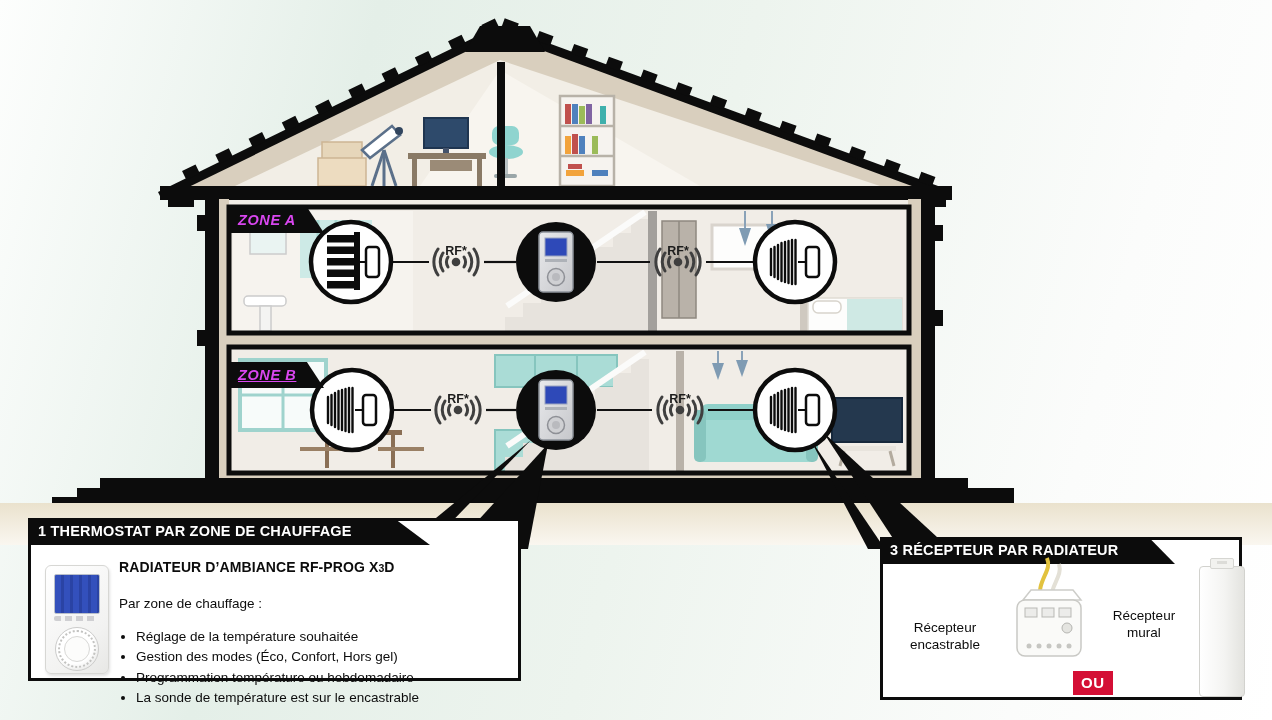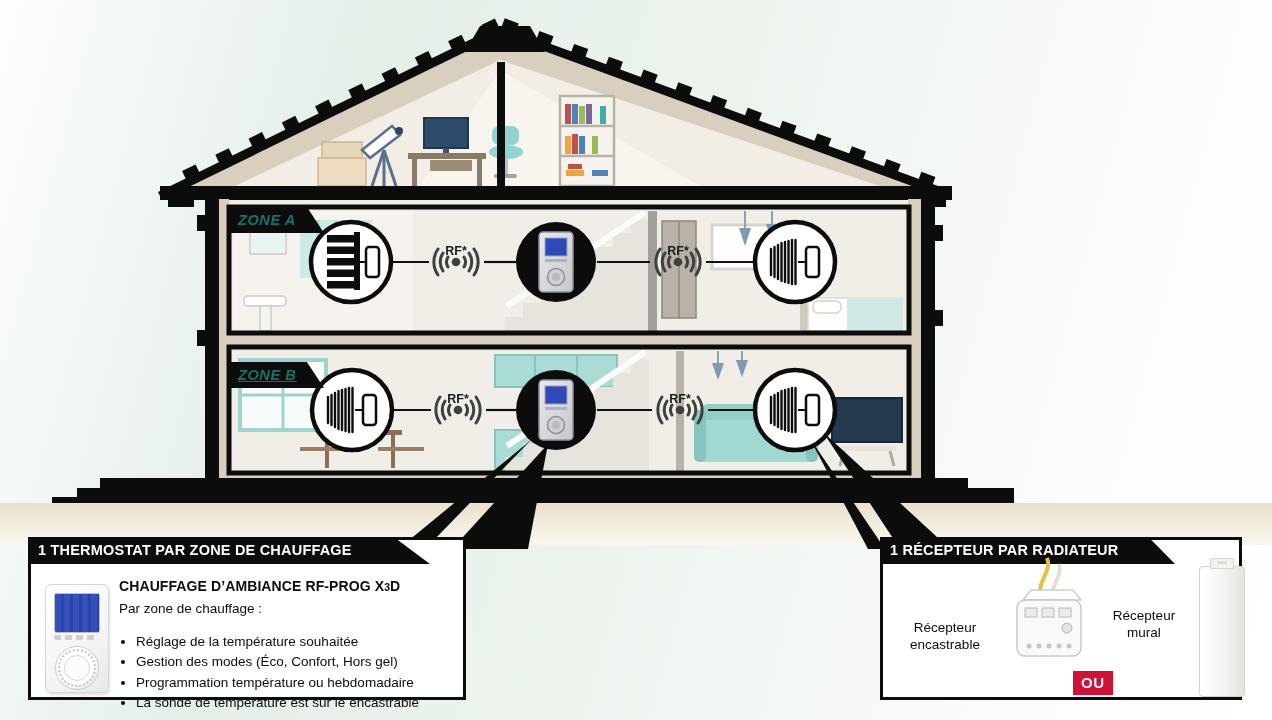--- a/index.html
+++ b/index.html
@@ -2,38 +2,38 @@
 <html><head>
 <meta charset="utf-8">
 <style>
   html,body{margin:0;padding:0;background:#fff;}
   .stage{position:relative;width:1272px;height:720px;overflow:hidden;
     font-family:"Liberation Sans",sans-serif;color:#0c0c0c;
     background:linear-gradient(105deg,#fdfefd 0%,#e4efe8 26%,#edf4ee 52%,#fbfcfb 82%,#ffffff 100%);}
   .abs{position:absolute;}
   svg{display:block;}
   
-  .zone-tab{position:absolute;height:26px;background:#0c0c0c;color:#0f766e;
+  .zone-tab{position:absolute;height:26px;background:#0c0c0c;color:#d946ef;
     font:italic bold 14.5px/26px "Liberation Sans",sans-serif;letter-spacing:.6px;
     padding-left:9px;box-sizing:border-box;z-index:4;
     clip-path:polygon(0 0,82% 0,100% 100%,0 100%);}
   
   .rf-label{position:absolute;width:60px;text-align:center;
     font:bold 12.5px/14px "Liberation Sans",sans-serif;color:#1c1c1c;z-index:4;margin-top:16px;}
   
   .callout{position:absolute;background:#fff;border:3px solid #0c0c0c;
     box-sizing:border-box;z-index:6;}
   .callout-header{position:absolute;left:-3px;top:-3px;height:27px;background:#0c0c0c;
     color:#fff;font:bold 14.5px/27px "Liberation Sans",sans-serif;letter-spacing:.2px;
     padding-left:10px;box-sizing:border-box;
     clip-path:polygon(0 0,91% 0,100% 100%,0 100%);}
   .lb-text{position:absolute;left:88px;top:38px;width:335px;}
   .lb-title{font-weight:bold;font-size:14px;letter-spacing:.1px;}
   .lb-title .sub3{font-size:10.5px;}
-  .lb-sub{font-size:13.5px;margin-top:7px;}
+  .lb-sub{font-size:13.5px;margin-top:21px;}
   .bullets{margin:16px 0 0 0;padding-left:17px;font-size:13.5px;line-height:1.5;}
   .bullets li{list-style-type:disc;}
   
   .thermo-img{position:absolute;left:14px;top:44px;width:62px;height:107px;
     background:linear-gradient(135deg,#ffffff,#f2f2f1 70%,#e7e7e5);
     border:1px solid #d7d7d4;border-radius:6px;box-shadow:1px 2px 3px rgba(0,0,0,.12);}
   .thermo-screen{position:absolute;left:8px;top:8px;width:44px;height:38px;
     border:1px solid #b9bfca;border-radius:2px;
     background:repeating-linear-gradient(90deg,#3350bc 0 6px,#2a43a4 6px 9px);}
   .thermo-btnrow{position:absolute;left:8px;top:50px;width:44px;height:5px;
@@ -361,41 +361,41 @@
   </svg>
 
   <div class="zone-tab" style="left:229px;top:207px;width:95px;">ZONE A</div>
   <div class="zone-tab" style="left:229px;top:362px;width:95px;text-decoration:underline;">ZONE B</div>
 
   <div class="rf-label" style="left:426px;top:228px;">RF*</div>
   <div class="rf-label" style="left:648px;top:228px;">RF*</div>
   <div class="rf-label" style="left:428px;top:376px;">RF*</div>
   <div class="rf-label" style="left:650px;top:376px;">RF*</div>
 
-  <div class="callout" style="left:28px;top:537px;width:438px;height:163px;">
+  <div class="callout" style="left:28px;top:518px;width:493px;height:163px;">
     <div class="callout-header" style="width:402px;">1 THERMOSTAT PAR ZONE DE CHAUFFAGE</div>
     <div class="thermo-img">
       <div class="thermo-screen"></div>
       <div class="thermo-btnrow"></div>
       <div class="thermo-dial"></div>
     </div>
     <div class="lb-text">
-      <div class="lb-title"><span>CHAUFFAGE D’AMBIANCE RF-PROG X</span><span class="sub3">3</span><span>D</span></div>
+      <div class="lb-title"><span>RADIATEUR D’AMBIANCE RF-PROG X</span><span class="sub3">3</span><span>D</span></div>
       <div class="lb-sub">Par zone de chauffage :</div>
       <ul class="bullets">
         <li>Réglage de la température souhaitée</li>
         <li>Gestion des modes (Éco, Confort, Hors gel)</li>
         <li>Programmation température ou hebdomadaire</li>
         <li>La sonde de température est sur le encastrable</li>
       </ul>
     </div>
   </div>
 
   <div class="callout" style="left:880px;top:537px;width:362px;height:163px;">
-    <div class="callout-header" style="width:295px;">1 RÉCEPTEUR PAR RADIATEUR</div>
+    <div class="callout-header" style="width:295px;">3 RÉCEPTEUR PAR RADIATEUR</div>
 
     <div class="recv-label" style="left:8px;top:80px;width:108px;">Récepteur encastrable</div>
 
     <div class="flush-recv">
       <svg width="100" height="130" viewBox="0 0 100 130">
         <path d="M46,52 C40,28 58,20 52,6" stroke="#e2c23e" stroke-width="4" fill="none"></path>
         <path d="M56,54 C54,32 68,26 64,12" stroke="#e3e0d6" stroke-width="4" fill="none"></path>
         <path d="M28,48 L36,38 L78,38 L86,48 Z" fill="#ffffff" stroke="#cdcdc9" stroke-width="1.5"></path>
         <rect x="22" y="48" width="64" height="56" rx="8" fill="#fafaf8" stroke="#c9c9c5" stroke-width="1.5"></rect>
         <rect x="30" y="56" width="12" height="9" fill="#ececea" stroke="#b9b9b5" stroke-width="1"></rect>

